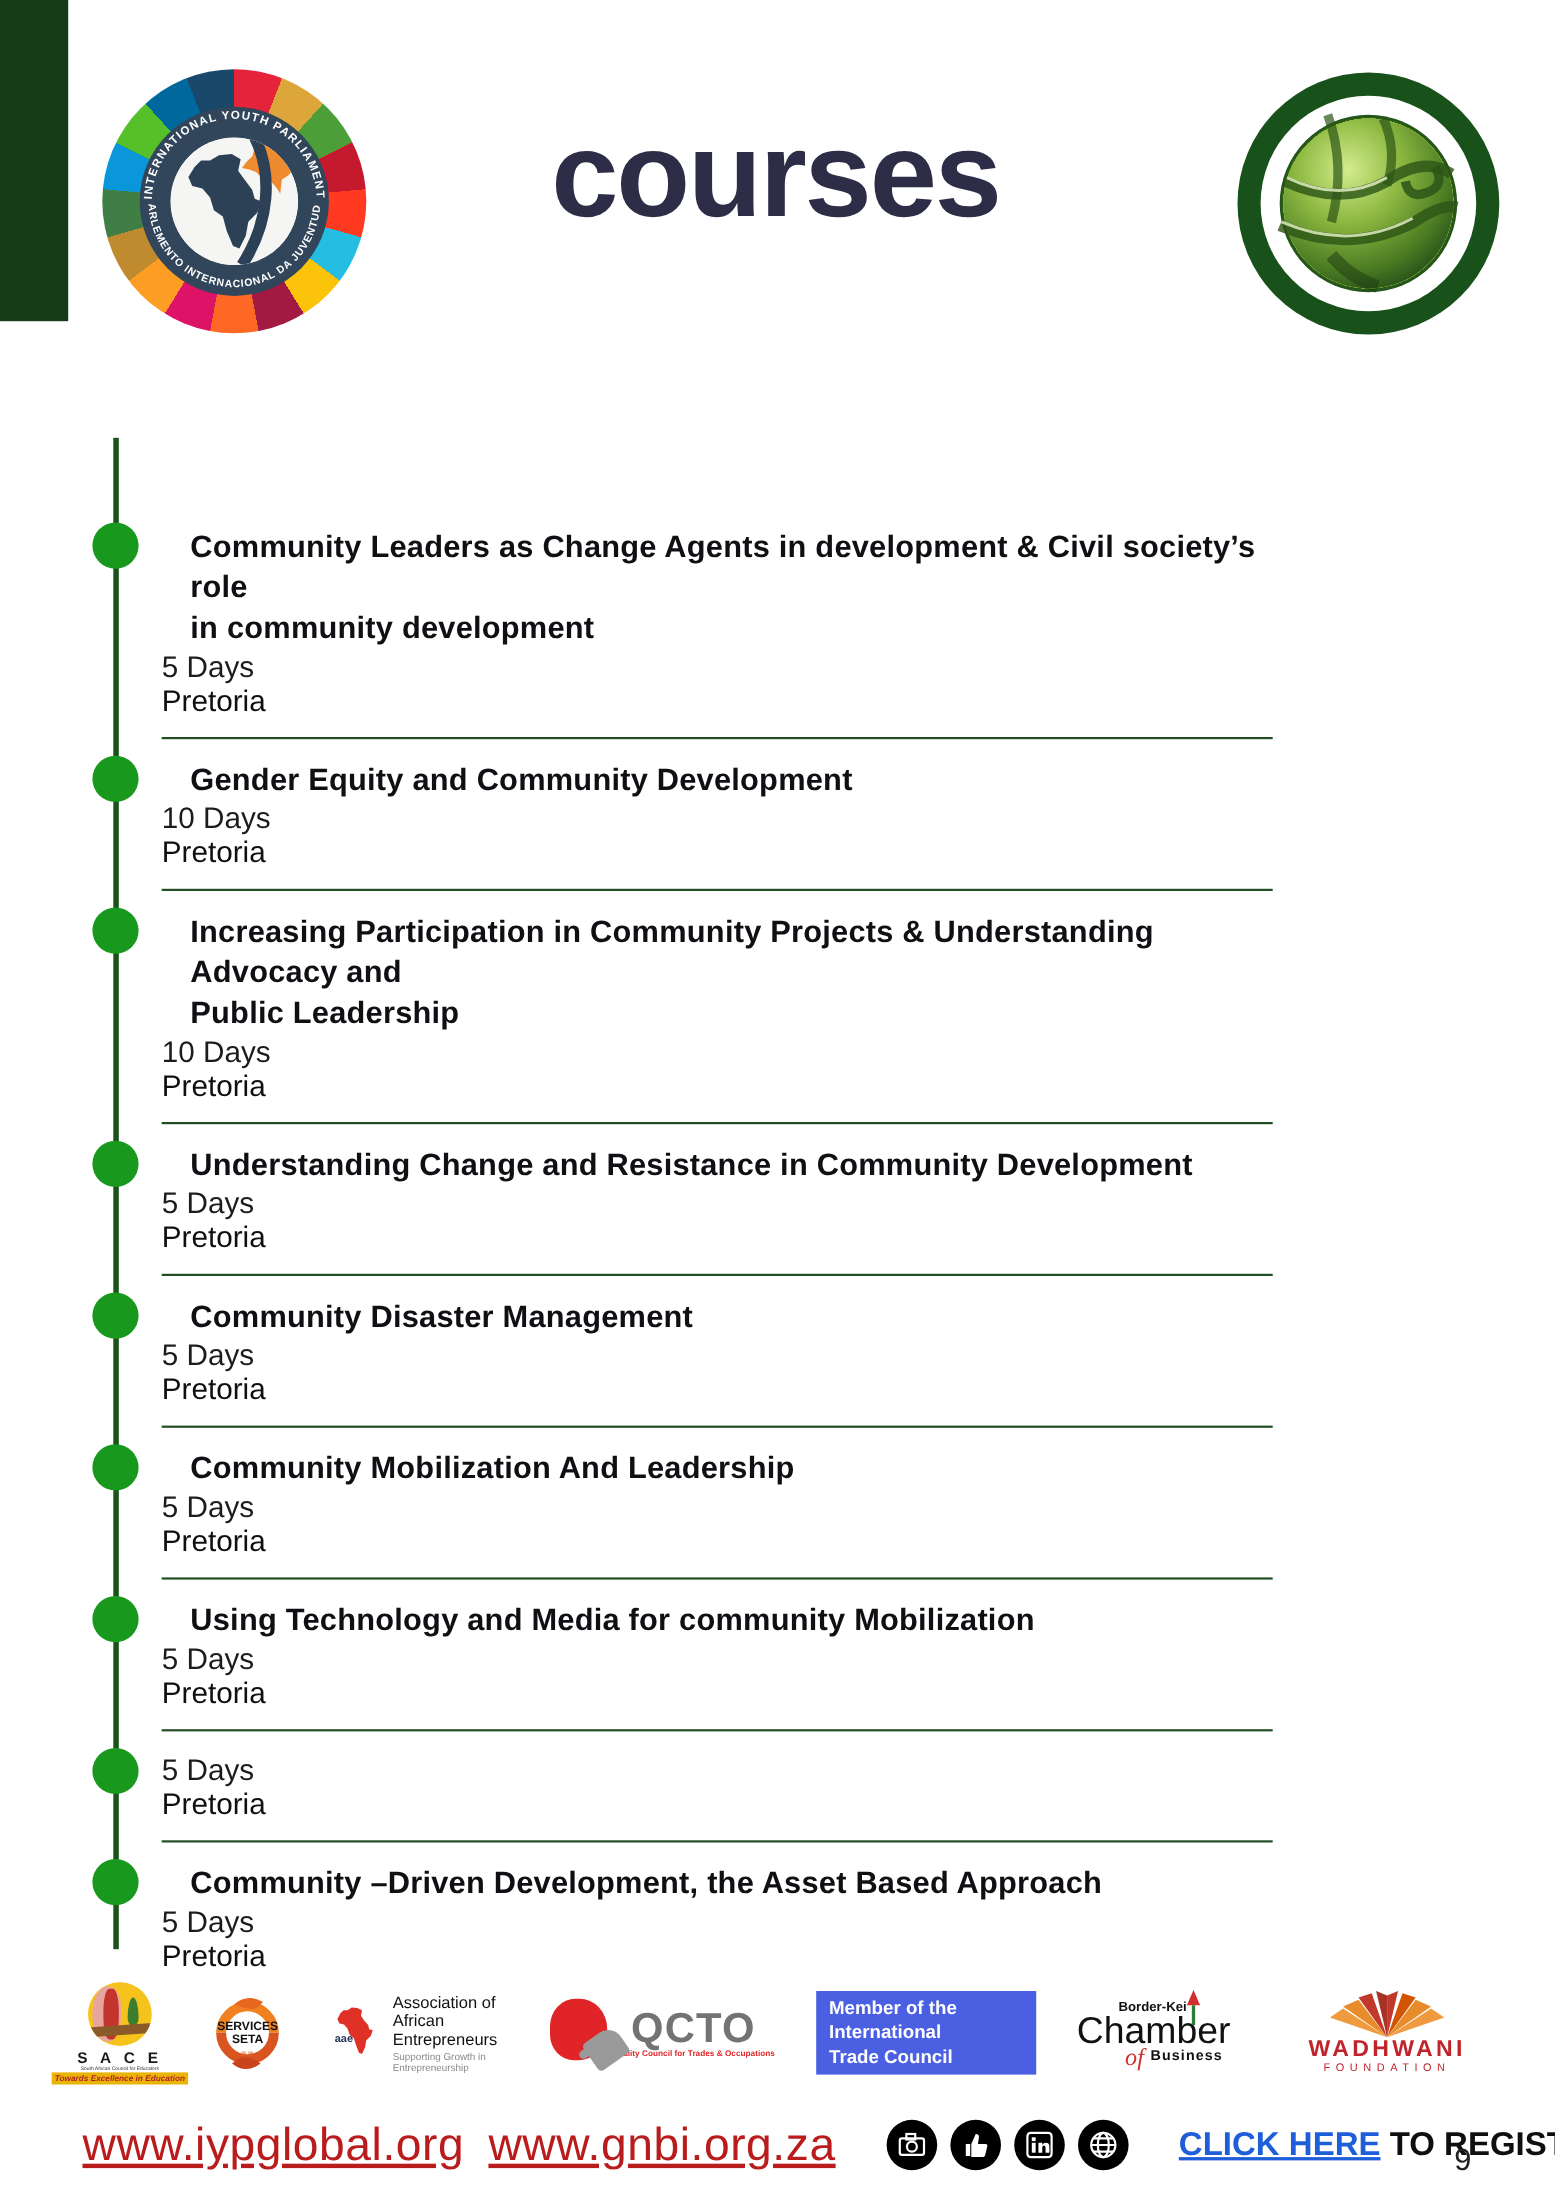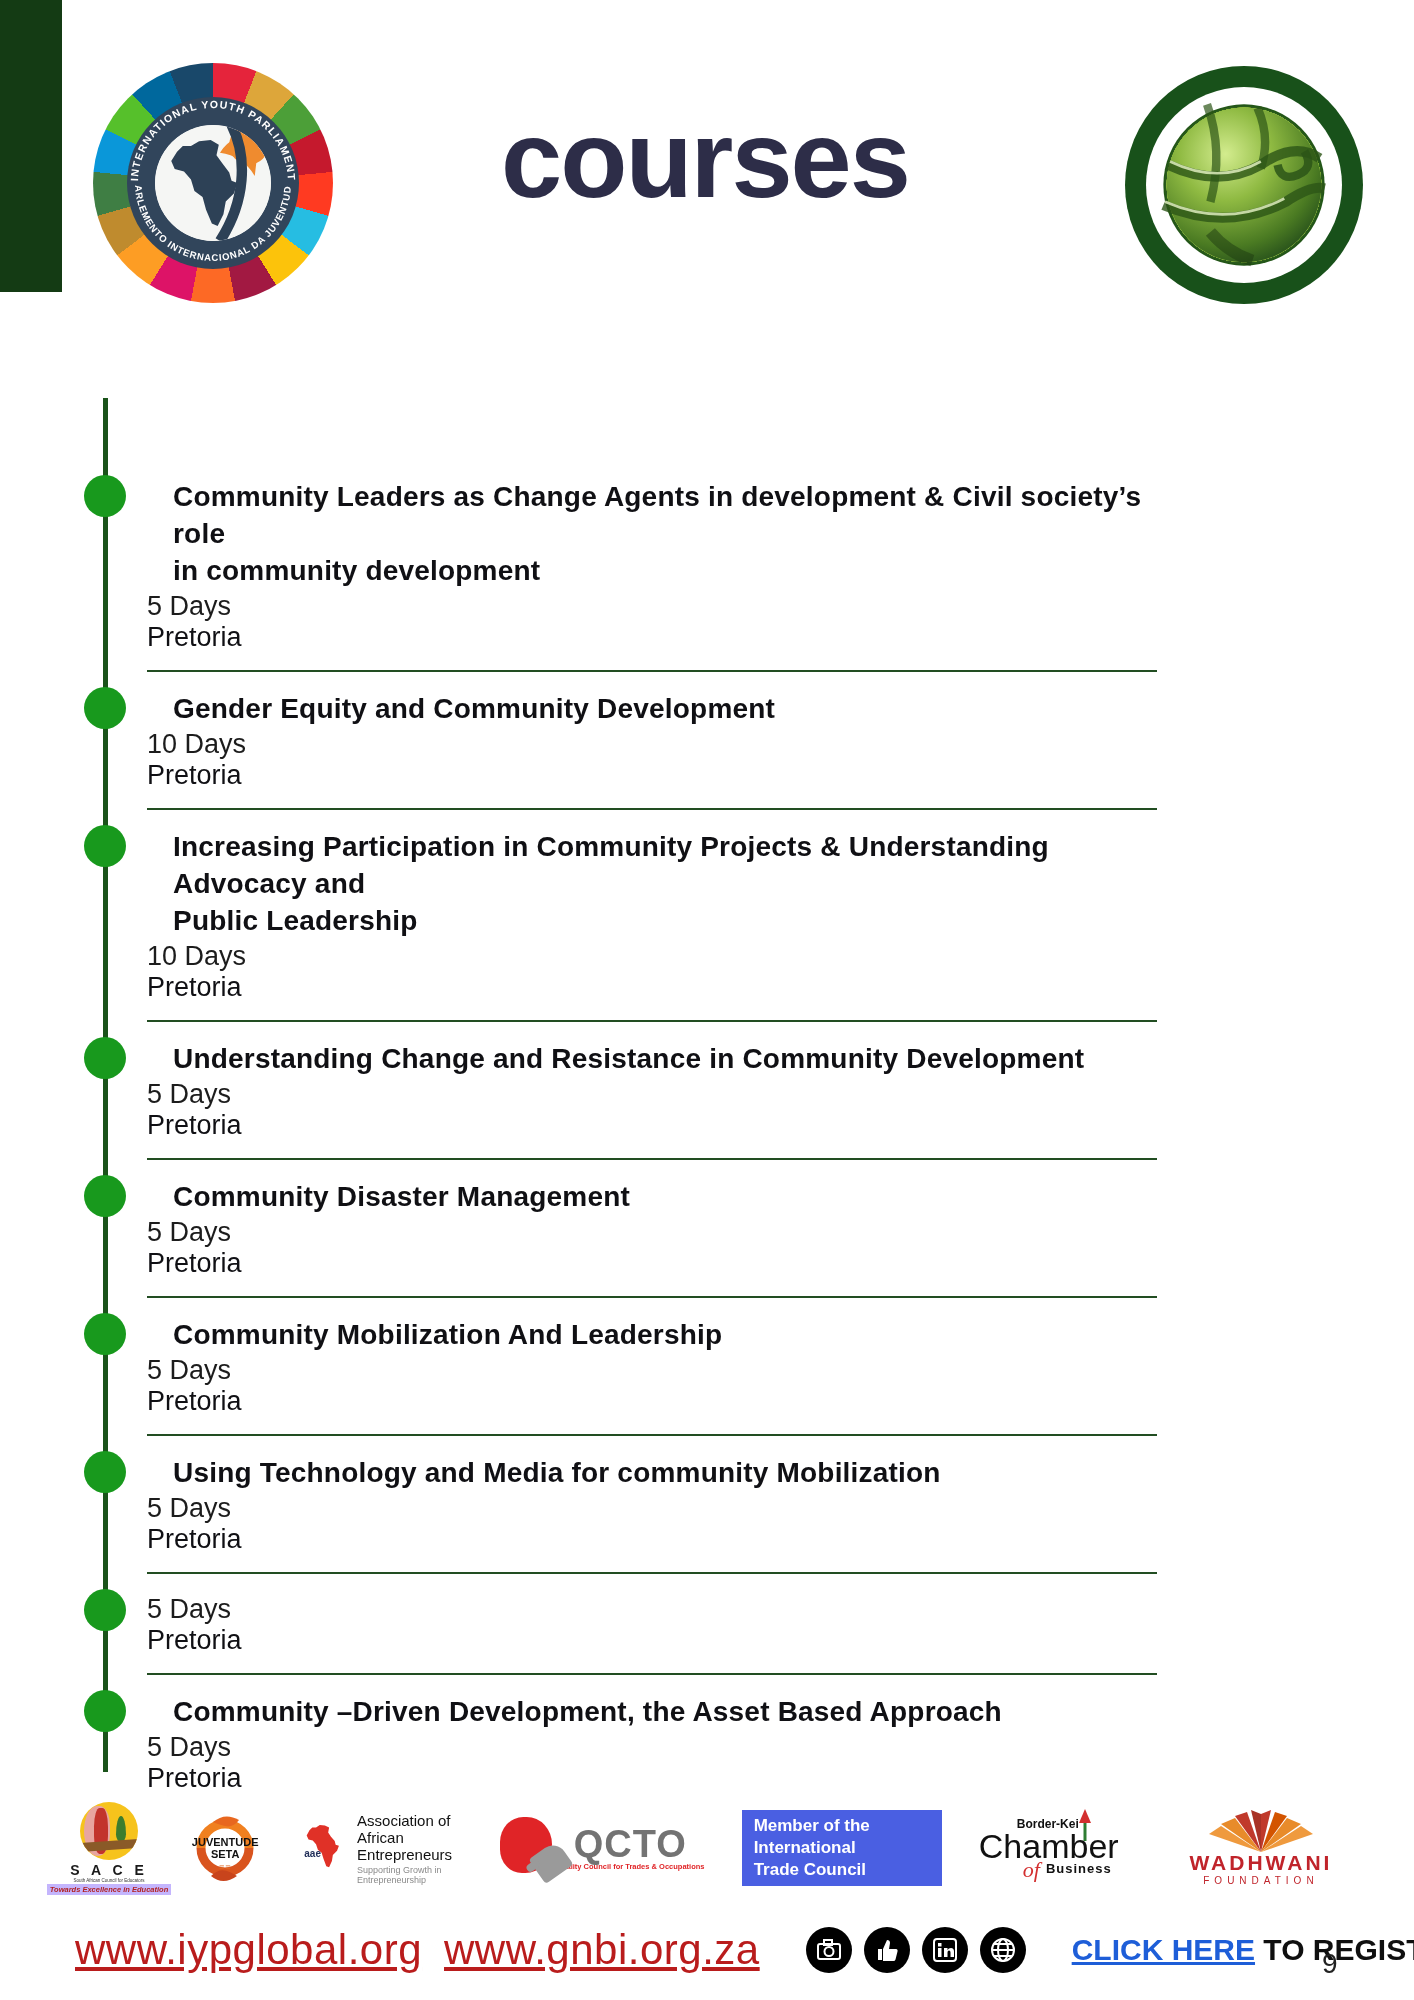--- a/index.html
+++ b/index.html
@@ -44,21 +44,21 @@
   .plogo{position:relative;display:flex;align-items:center;}
 
   .sace{flex-direction:column;width:78px;}
   .sace-oval{width:58px;height:58px;border-radius:50%;background:#f6c31c;position:relative;overflow:hidden;}
   .sace-face{position:absolute;left:4px;top:4px;width:26px;height:50px;border-radius:50% 40% 45% 50%;background:#e8a5a0;}
   .sace-face2{position:absolute;left:14px;top:6px;width:14px;height:46px;border-radius:40%;background:#c2342c;}
   .sace-leaf{position:absolute;right:12px;top:14px;width:10px;height:26px;border-radius:50% 50% 50% 50%/70% 70% 30% 30%;background:#3c7d2e;}
   .sace-band{position:absolute;left:-6px;bottom:10px;width:72px;height:9px;background:#8a5a28;transform:rotate(-4deg);}
   .sace-acr{font-size:14px;font-weight:700;letter-spacing:4px;color:#1a1a1a;margin-top:2px;}
   .sace-sub{font-size:4.5px;color:#333;white-space:nowrap;}
-  .sace-tag{margin-top:1px;background:#c4b5fd;color:#b22222;font-size:7.5px;font-style:italic;font-weight:700;padding:1px 3px;white-space:nowrap;}
+  .sace-tag{margin-top:1px;background:#eab308;color:#b22222;font-size:7.5px;font-style:italic;font-weight:700;padding:1px 3px;white-space:nowrap;}
 
   .seta{width:80px;justify-content:center;}
   .seta-wrap{position:relative;width:76px;height:92px;}
   .seta-text{position:absolute;left:0;right:0;top:34px;text-align:center;font-size:11px;font-weight:700;color:#111;line-height:12px;}
   .seta-lines{position:absolute;left:0;right:0;top:60px;text-align:center;font-size:9px;color:#e06820;font-weight:700;letter-spacing:1px;}
 
   .aae{width:195px;gap:8px;}
   .aae-text .l1{font-size:15px;color:#111;line-height:17px;}
   .aae-text .l2{font-size:15px;color:#111;line-height:17px;}
   .aae-text .tag{font-size:9px;color:#8a8a8a;margin-top:2px;}
@@ -263,21 +263,21 @@
 
     <div class="plogo seta">
       <div class="seta-wrap">
         <svg width="76" height="92" viewBox="0 0 76 92">
           <path d="M14,46 a24,24 0 0 1 48,0" stroke="#f08020" stroke-width="9" fill="none"></path>
           <path d="M62,46 a24,24 0 0 1 -48,0" stroke="#d9541e" stroke-width="9" fill="none"></path>
           <path d="M26,20 q12,-10 26,-2 q-6,8 -14,6 q-8,-2 -12,-4" fill="#e8671f"></path>
           <path d="M50,74 q-14,10 -26,0 q8,-8 16,-5 q6,2 10,5" fill="#c8441c"></path>
         </svg>
         <div class="seta-text">
-          <div>JUVENTUDE</div>
+          <div>SERVICES</div>
           <div>SETA</div>
         </div>
         <div class="seta-lines">≡≡</div>
       </div>
     </div>
 
     <div class="plogo aae">
       <svg width="52" height="58" viewBox="0 0 100 110">
         <path d="M38,6 L30,11 L22,11 L16,17 L10,28 L14,37 L23,39 L30,47 L34,59 L42,65 L46,78 L52,94 L58,96 L64,83 L66,70 L75,61 L79,50 L72,48 L70,40 L62,31 L56,22 L58,11 L49,7 Z" fill="#e03127"></path>
       </svg>

